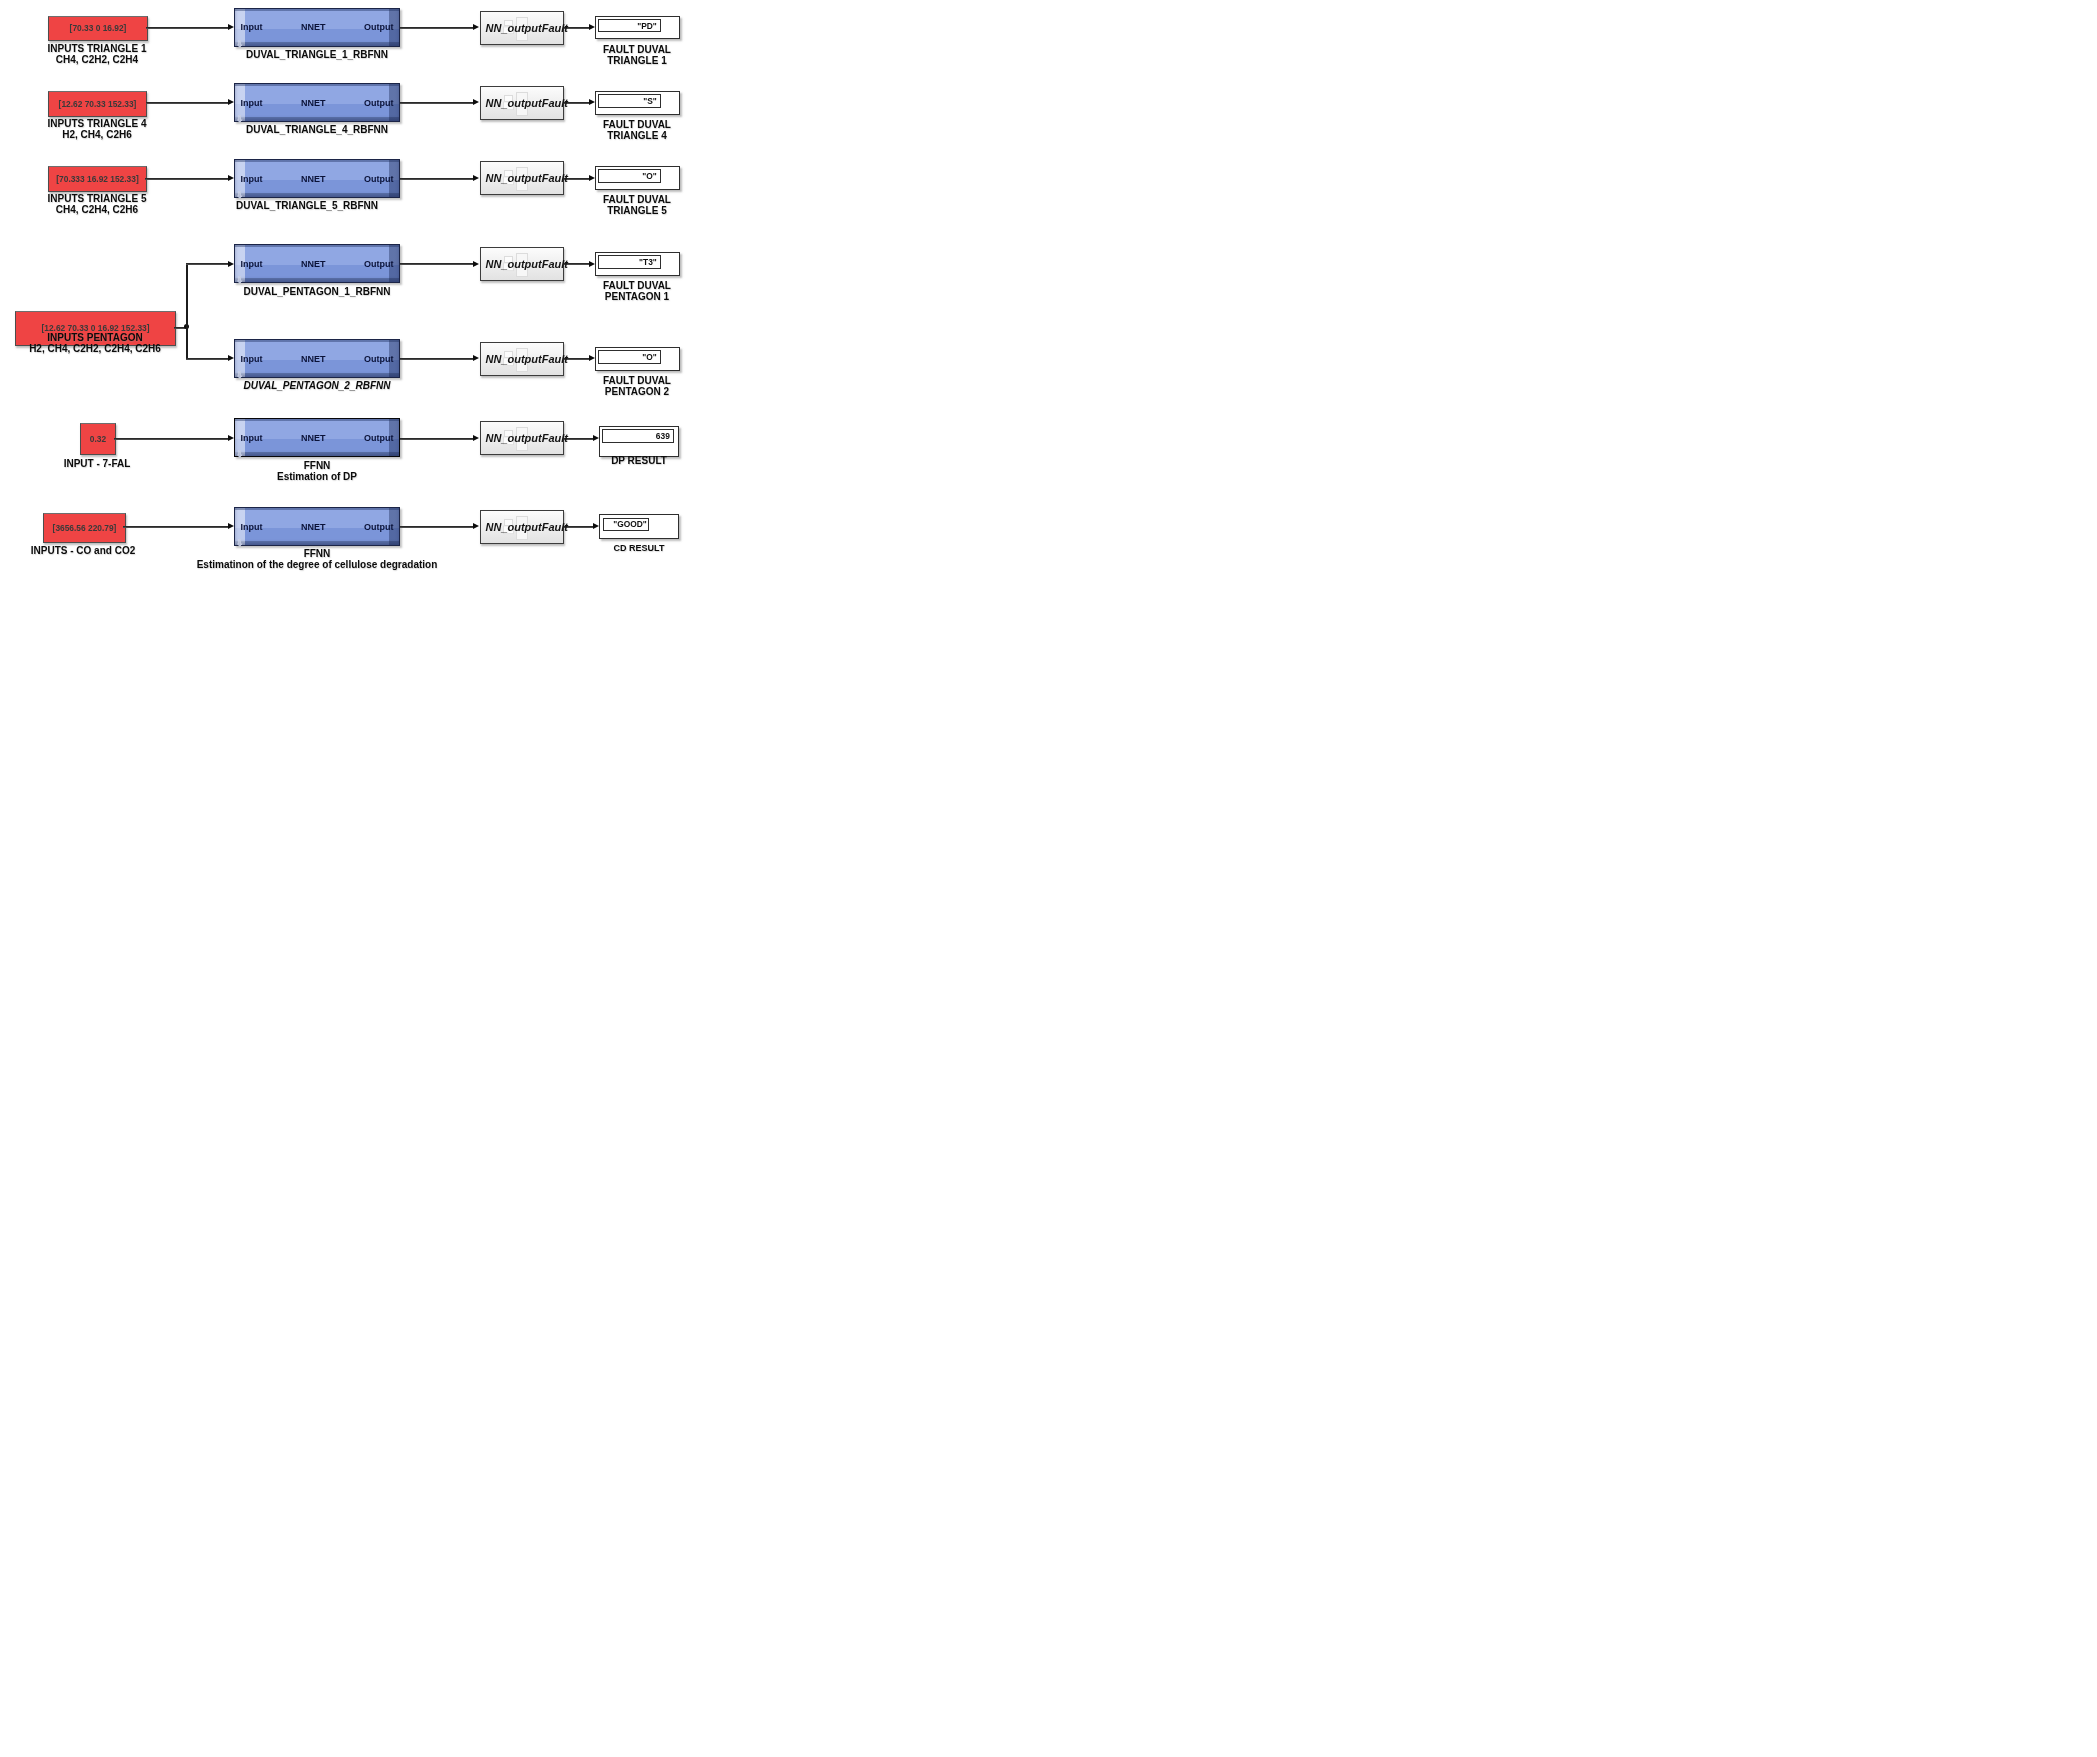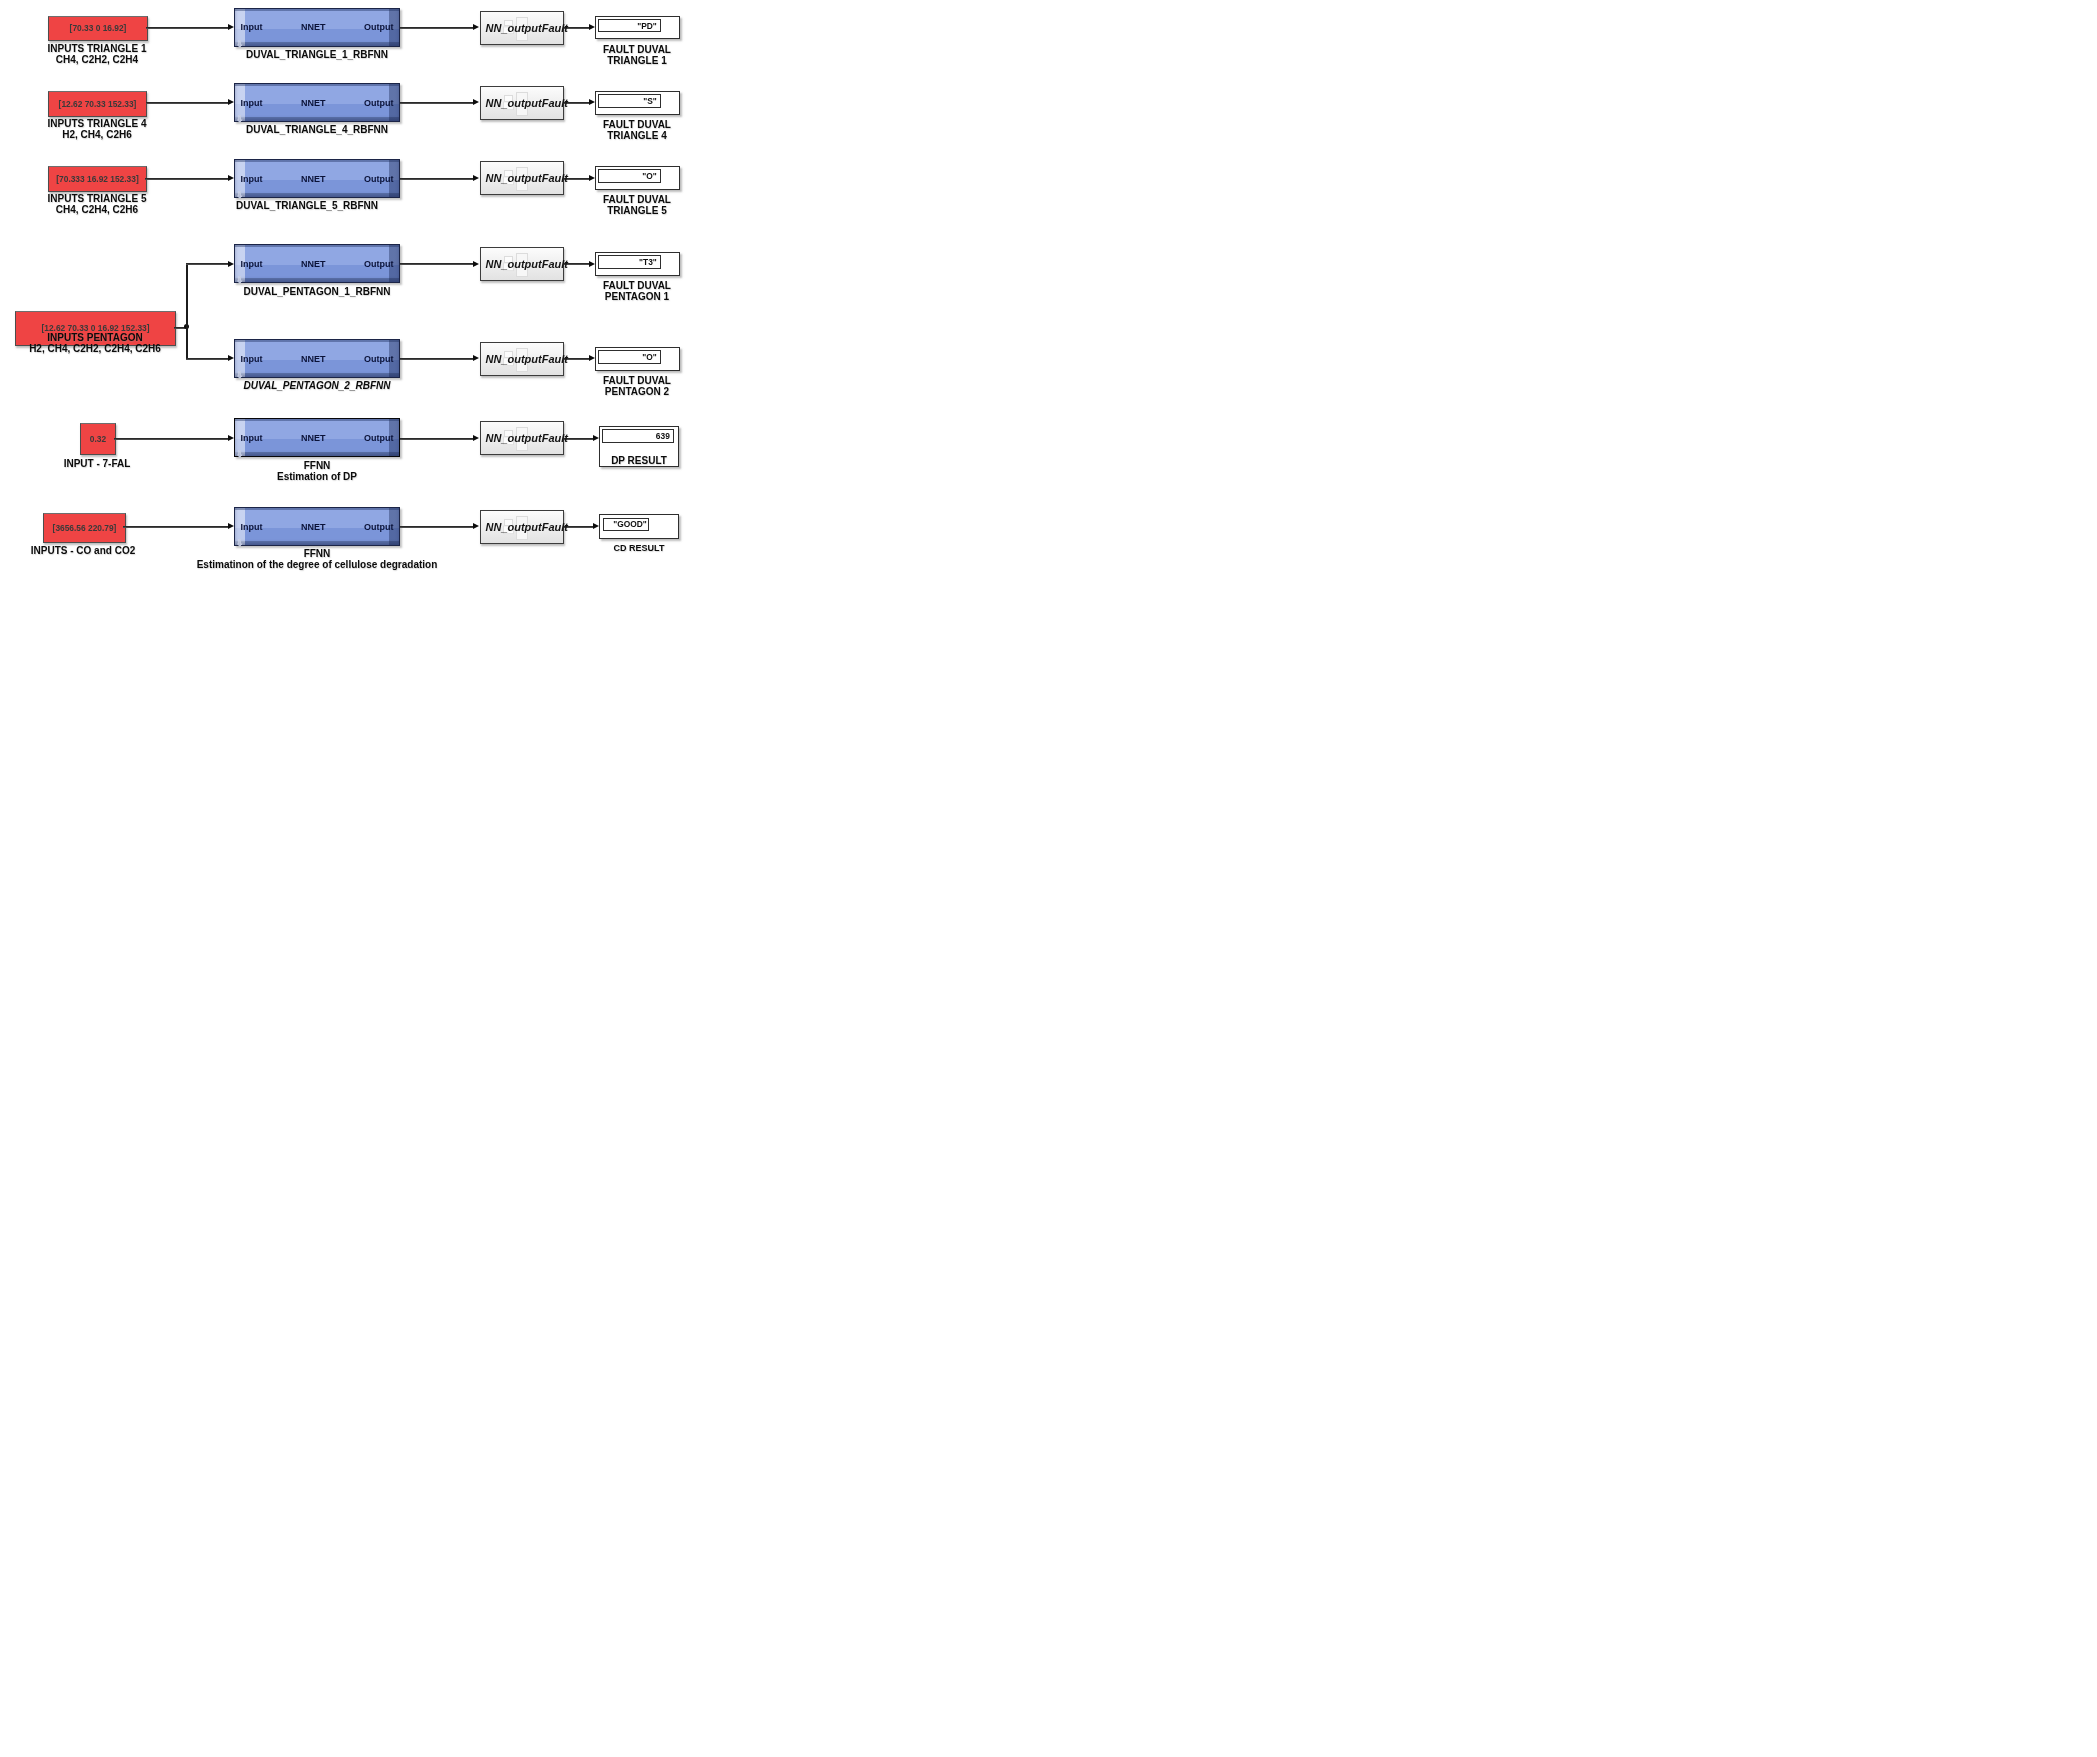--- a/index.html
+++ b/index.html
@@ -260,21 +260,21 @@
   </div>
   <div class="wire" style="left:400px;top:438px;width:75px;"></div>
   <div class="arr" style="left:473px;top:435px;"></div>
   <div class="nnout" style="left:480px;top:421px;">
     <span class="ghost"></span>
     <span class="nnoutlbl">NN_output</span>
     <span class="nnoutlbl">Fault</span>
   </div>
   <div class="wire" style="left:564px;top:438px;width:31px;"></div>
   <div class="arr" style="left:593px;top:435px;"></div>
-  <div class="disp" style="left:599px;top:426px;width:80px;height:41px;">
+  <div class="disp" style="left:599px;top:426px;width:80px;height:31px;">
     <div class="disp-inner" style="width:72px;">
       <span class="dispval">639</span>
     </div>
   </div>
   <div class="lbl" style="left:639px;top:455px;">
     <div>DP RESULT</div>
   </div>
 
   <div class="src" style="left:43px;top:513px;width:81px;height:28px;">
     <span class="srcval">[3656.56 220.79]</span>

